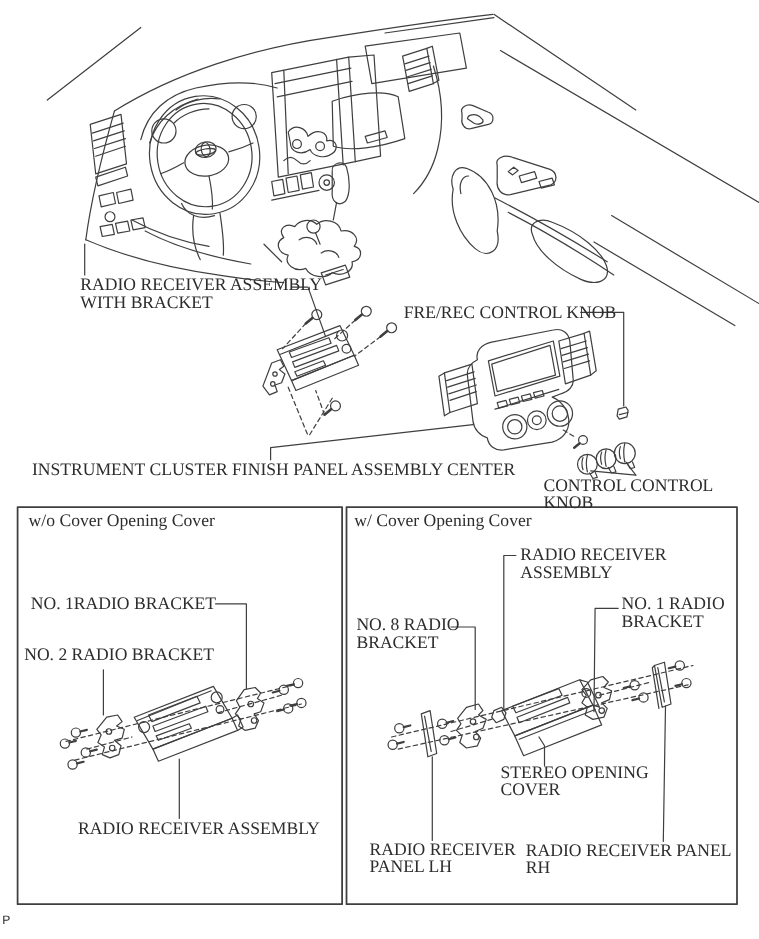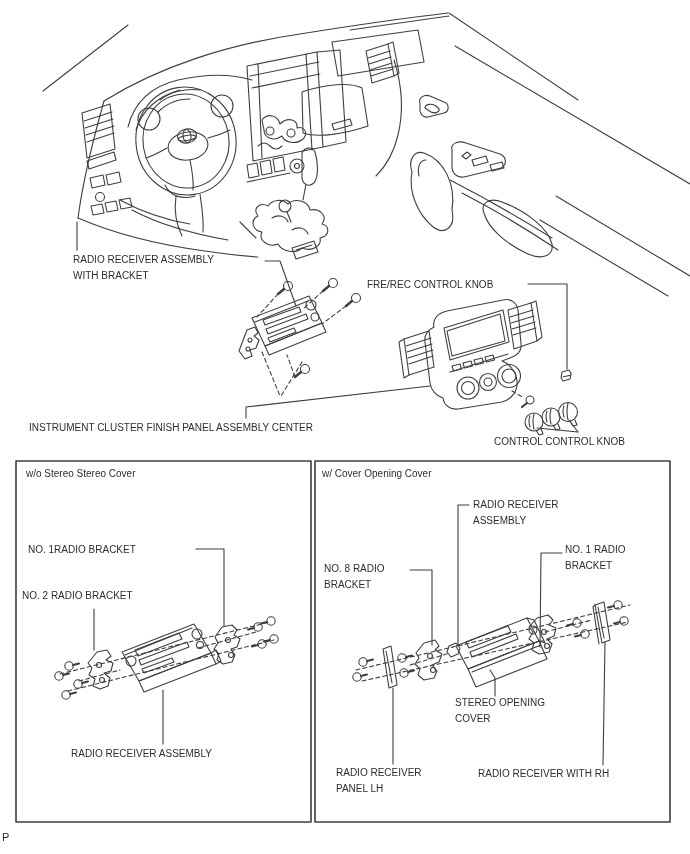--- a/index.html
+++ b/index.html
@@ -1,20 +1,20 @@
 <!DOCTYPE html>
 <html><head>
 <meta charset="utf-8">
 <style>
   html,body{margin:0;padding:0;background:#fff;}
   .page{position:relative;width:690px;height:854px;background:#fff;overflow:hidden;
         font-family:"Liberation Sans",sans-serif;}
   .art{position:absolute;left:0;top:0;}
-  .lbl{position:absolute;font-size:10px;line-height:16px;color:#2d2d2d;
-       white-space:pre-line;}
+  .lbl{position:absolute;font-size:16px;line-height:16px;color:#2d2d2d;
+       white-space:pre-line;font-family:Liberation Serif, serif;}
   .mark{position:absolute;font-size:11px;color:#2d2d2d;}
 </style>
 </head>
 <body>
 
 <div class="page">
 
 <svg class="art" width="690" height="854" viewBox="0 0 690 854" fill="none" stroke="#3f3f3f" stroke-width="1.1" stroke-linecap="round" stroke-linejoin="round">
 
   <g>
@@ -351,21 +351,21 @@
 
 <div class="lbl" style="left:73px;top:252px">RADIO RECEIVER ASSEMBLY
 WITH BRACKET</div>
 
 <div class="lbl" style="left:29px;top:420px">INSTRUMENT CLUSTER FINISH PANEL ASSEMBLY CENTER</div>
 
 <div class="lbl" style="left:367px;top:277px">FRE/REC CONTROL KNOB</div>
 
 <div class="lbl" style="left:494px;top:434px">CONTROL CONTROL KNOB</div>
 
-<div class="lbl" style="left:26px;top:466px">w/o Stereo Stereo Cover</div>
+<div class="lbl" style="left:26px;top:466px">w/o Cover Opening Cover</div>
 
 <div class="lbl" style="left:28px;top:542px">NO. 1RADIO BRACKET</div>
 
 <div class="lbl" style="left:22px;top:588px">NO. 2 RADIO BRACKET</div>
 
 <div class="lbl" style="left:71px;top:746px">RADIO RECEIVER ASSEMBLY</div>
 
 <div class="lbl" style="left:322px;top:466px">w/ Cover Opening Cover</div>
 
 <div class="lbl" style="left:473px;top:497px">RADIO RECEIVER
@@ -376,17 +376,17 @@
 
 <div class="lbl" style="left:565px;top:542px">NO. 1 RADIO
 BRACKET</div>
 
 <div class="lbl" style="left:455px;top:695px">STEREO OPENING
 COVER</div>
 
 <div class="lbl" style="left:336px;top:765px">RADIO RECEIVER
 PANEL LH</div>
 
-<div class="lbl" style="left:478px;top:766px">RADIO RECEIVER WITH RH</div>
+<div class="lbl" style="left:478px;top:766px">RADIO RECEIVER PANEL RH</div>
 
 <div class="mark" style="left:2px;top:831px">P</div>
 
 </div>
 
 </body></html>

